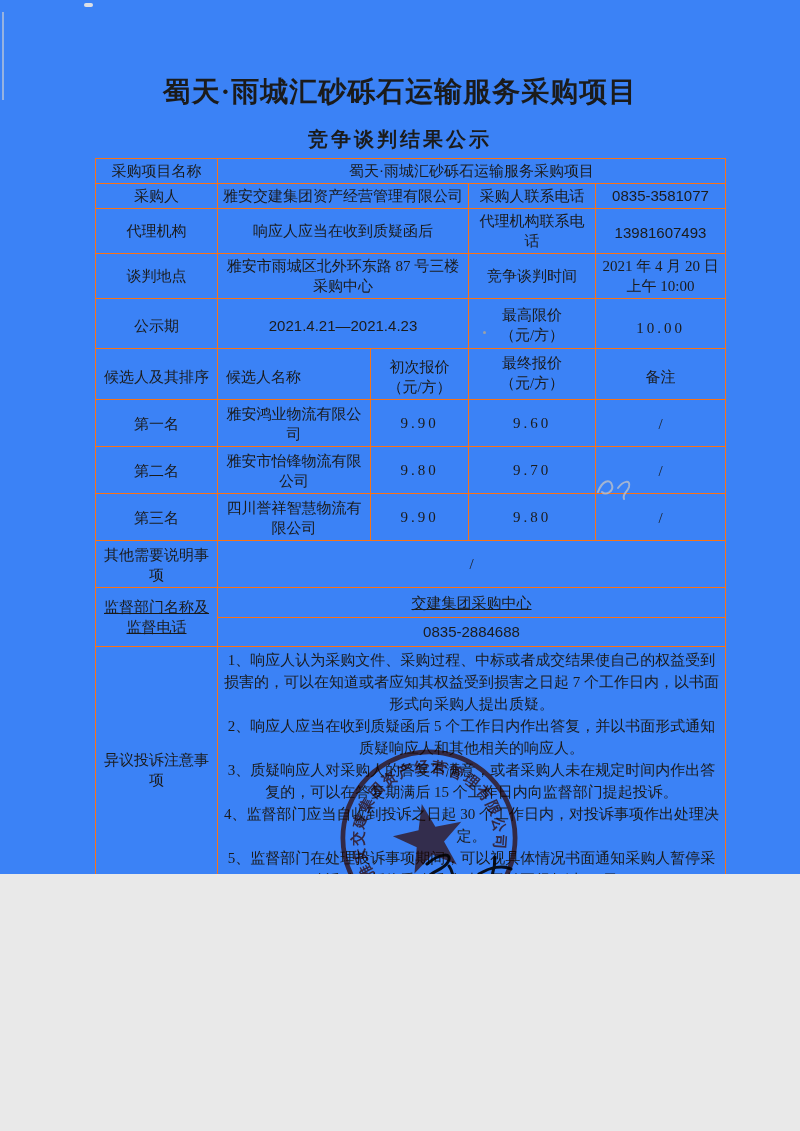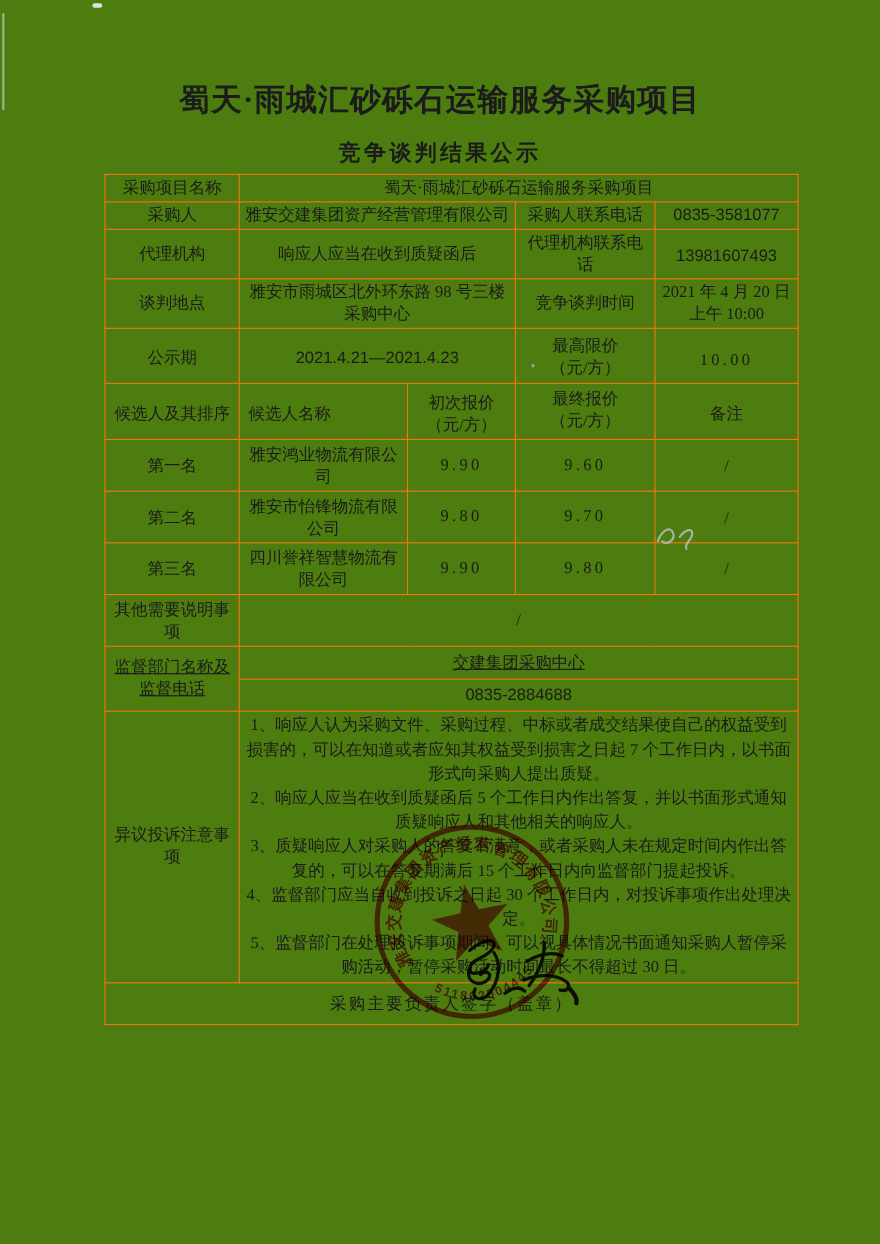--- a/index.html
+++ b/index.html
@@ -1,18 +1,18 @@
 <!DOCTYPE html>
 <html><head>
 <meta charset="utf-8">
 <style>
   html,body{margin:0;padding:0;}
   body{width:800px;height:1131px;background:#e9e9e9;}
   .page{
-    position:relative;width:800px;height:1131px;background:#4d7c0f;overflow:hidden;
+    position:relative;width:800px;height:874px;background:#3b82f6;overflow:hidden;
     font-family:"Liberation Serif","DejaVu Serif",serif;color:#1b1b1b;
   }
   
   .scan-edge{position:absolute;left:2px;top:12px;width:2px;height:88px;background:#c7ccd4;opacity:.65;}
   .scan-speck{position:absolute;left:84px;top:3px;width:9px;height:4px;background:#dcdfe5;border-radius:2px;}
   .pencil-mark{position:absolute;left:592px;top:472px;opacity:.8;}
 
   .doc-title{
     position:absolute;top:76px;left:0;width:100%;margin:0;text-align:center;
     font-size:28px;line-height:32px;font-weight:bold;letter-spacing:1px;
@@ -97,21 +97,21 @@
 
     <tr class="r3">
       <td>代理机构</td>
       <td colspan="2">响应人应当在收到质疑函后</td>
       <td>代理机构联系电话</td>
       <td class="num vtop" style="padding-top:6px">13981607493</td>
     </tr>
 
     <tr class="r4">
       <td>谈判地点</td>
-      <td colspan="2">雅安市雨城区北外环东路 98 号三楼采购中心</td>
+      <td colspan="2">雅安市雨城区北外环东路 87 号三楼采购中心</td>
       <td>竞争谈判时间</td>
       <td class="time-cell">
         <div>2021 年 4 月 20 日</div>
         <div>上午 10:00</div>
       </td>
     </tr>
 
     <tr class="r5">
       <td class="vtop" style="padding-top:6px">公示期</td>
       <td colspan="2" class="num dates vtop" style="padding-top:6px">2021.4.21—2021.4.23</td>

